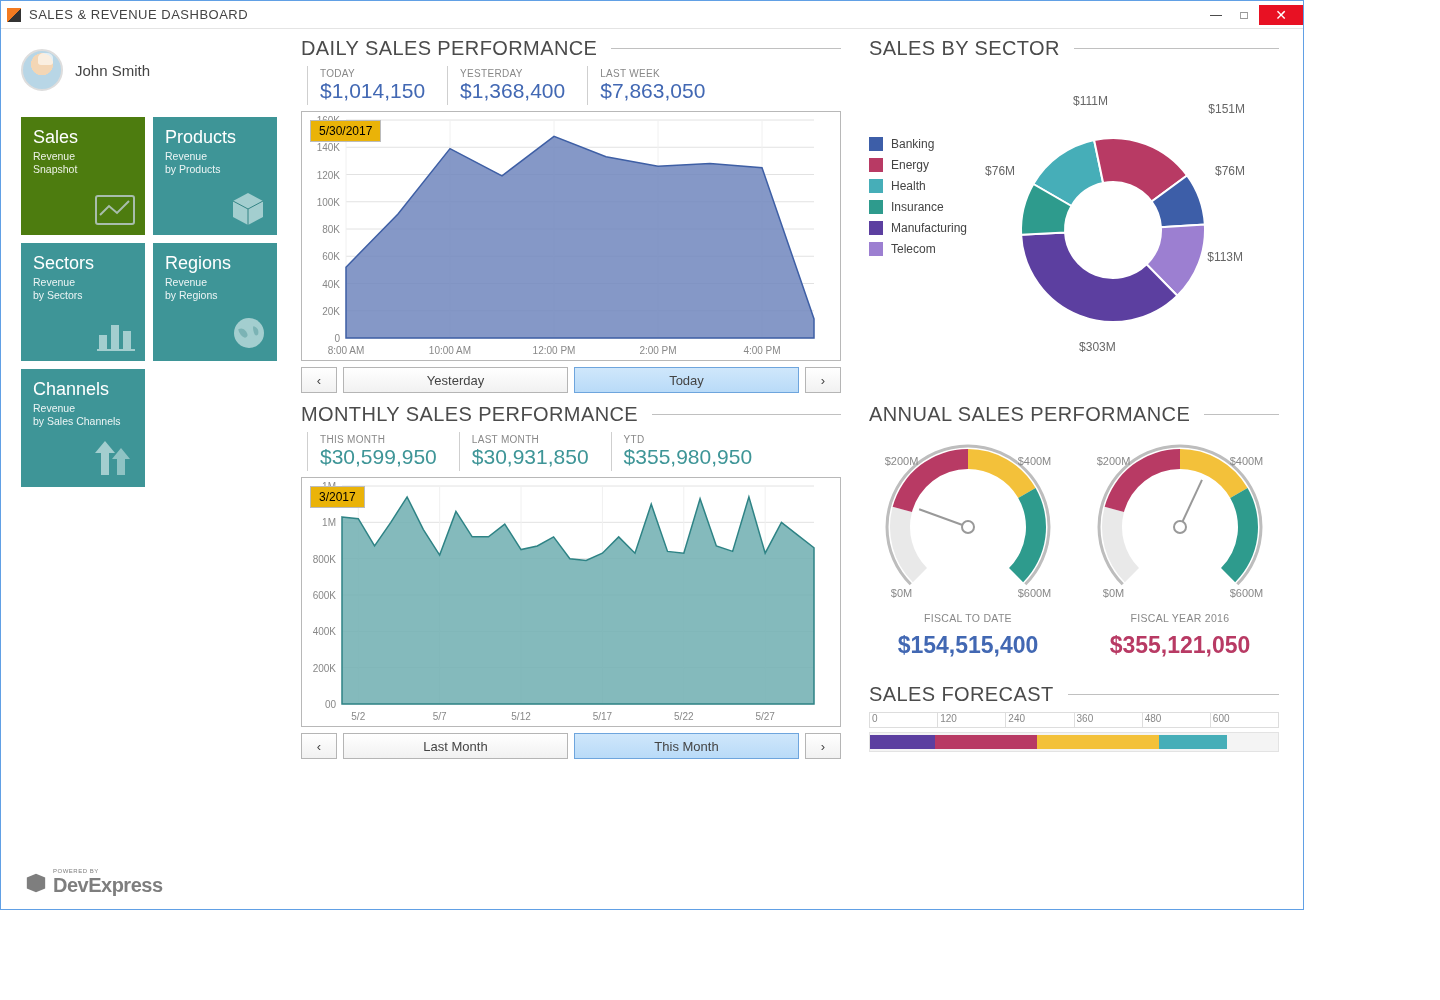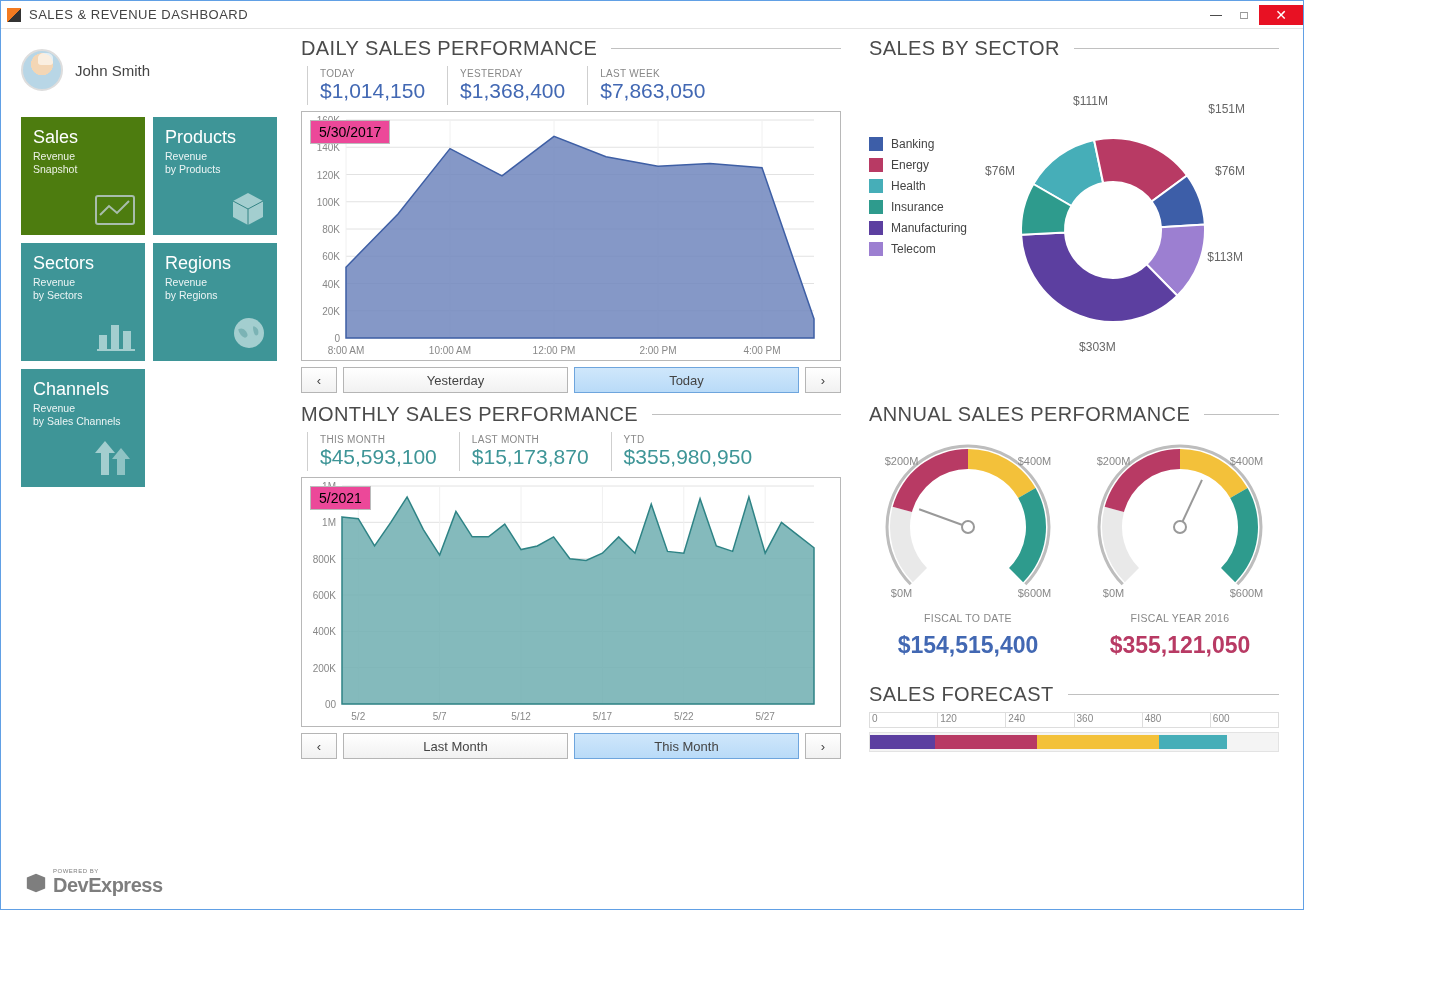--- a/index.html
+++ b/index.html
@@ -45,21 +45,21 @@
   .stat:first-child { border-left: 1px solid #cfcfcf; }
   .stat .label { font-size: 10px; color: #888; letter-spacing: .3px; }
   .stat .value { font-size: 21px; font-weight: 300; }
   .c-blue { color: #4268b3; }
   .c-teal { color: #3e9597; }
   .c-crim { color: #b83a64; }
 
   
   .chart-frame { border: 1px solid #b8b8b8; margin-top: 6px; position: relative; background: #fff; }
   .chart-frame svg { display:block; }
-  .chart-badge { position: absolute; left: 8px; top: 8px; border: 1px solid #bbb; padding: 3px 8px; font-size: 14px; background: #ec4899; }
+  .chart-badge { position: absolute; left: 8px; top: 8px; border: 1px solid #bbb; padding: 3px 8px; font-size: 12px; background: #eab308; }
   .chart-nav { display: flex; gap: 6px; margin-top: 6px; }
   .chart-nav .navbtn { border: 1px solid #b5b5b5; background: linear-gradient(#fff,#f1f1f1); height: 26px; display:flex; align-items:center; justify-content:center; font-size:13px; color:#444; }
   .chart-nav .arrow  { width: 36px; }
   .chart-nav .wide   { flex: 1; }
   .chart-nav .sel    { background: linear-gradient(#cfe7fb,#b9dbf8); border-color:#6ea5dd; }
 
   
   .sector-body { display:flex; gap:16px; margin-top:40px; }
   .legend { font-size: 12px; color:#444; }
   .legend .row { display:flex; align-items:center; gap:8px; margin:7px 0; }
@@ -289,33 +289,33 @@
     </div>
 
     <div>
       <div class="panel-title">
         <div class="text">MONTHLY SALES PERFORMANCE</div>
         <div class="rule"></div>
       </div>
       <div class="stats">
         <div class="stat">
             <div class="label">THIS MONTH</div>
-            <div class="value c-teal">$45,593,100</div>
+            <div class="value c-teal">$30,599,950</div>
           </div>
         <div class="stat">
             <div class="label">LAST MONTH</div>
-            <div class="value c-teal">$15,173,870</div>
+            <div class="value c-teal">$30,931,850</div>
           </div>
         <div class="stat">
             <div class="label">YTD</div>
             <div class="value c-teal">$355,980,950</div>
           </div>
       </div>
       <div class="chart-frame" style="height:250px;">
-        <div class="chart-badge">5/2021</div>
+        <div class="chart-badge">3/2017</div>
         <svg id="svg-monthly" width="520" height="248">
             <line x1="40" y1="226" x2="512" y2="226" stroke="#e2e2e2"></line>
             <text x="34" y="230" text-anchor="end" font-size="10" fill="#888">00</text>
             <line x1="40" y1="189.66666666666669" x2="512" y2="189.66666666666669" stroke="#e2e2e2"></line>
             <text x="34" y="193.66666666666669" text-anchor="end" font-size="10" fill="#888">200K</text>
             <line x1="40" y1="153.33333333333334" x2="512" y2="153.33333333333334" stroke="#e2e2e2"></line>
             <text x="34" y="157.33333333333334" text-anchor="end" font-size="10" fill="#888">400K</text>
             <line x1="40" y1="117" x2="512" y2="117" stroke="#e2e2e2"></line>
             <text x="34" y="121" text-anchor="end" font-size="10" fill="#888">600K</text>
             <line x1="40" y1="80.66666666666669" x2="512" y2="80.66666666666669" stroke="#e2e2e2"></line>

